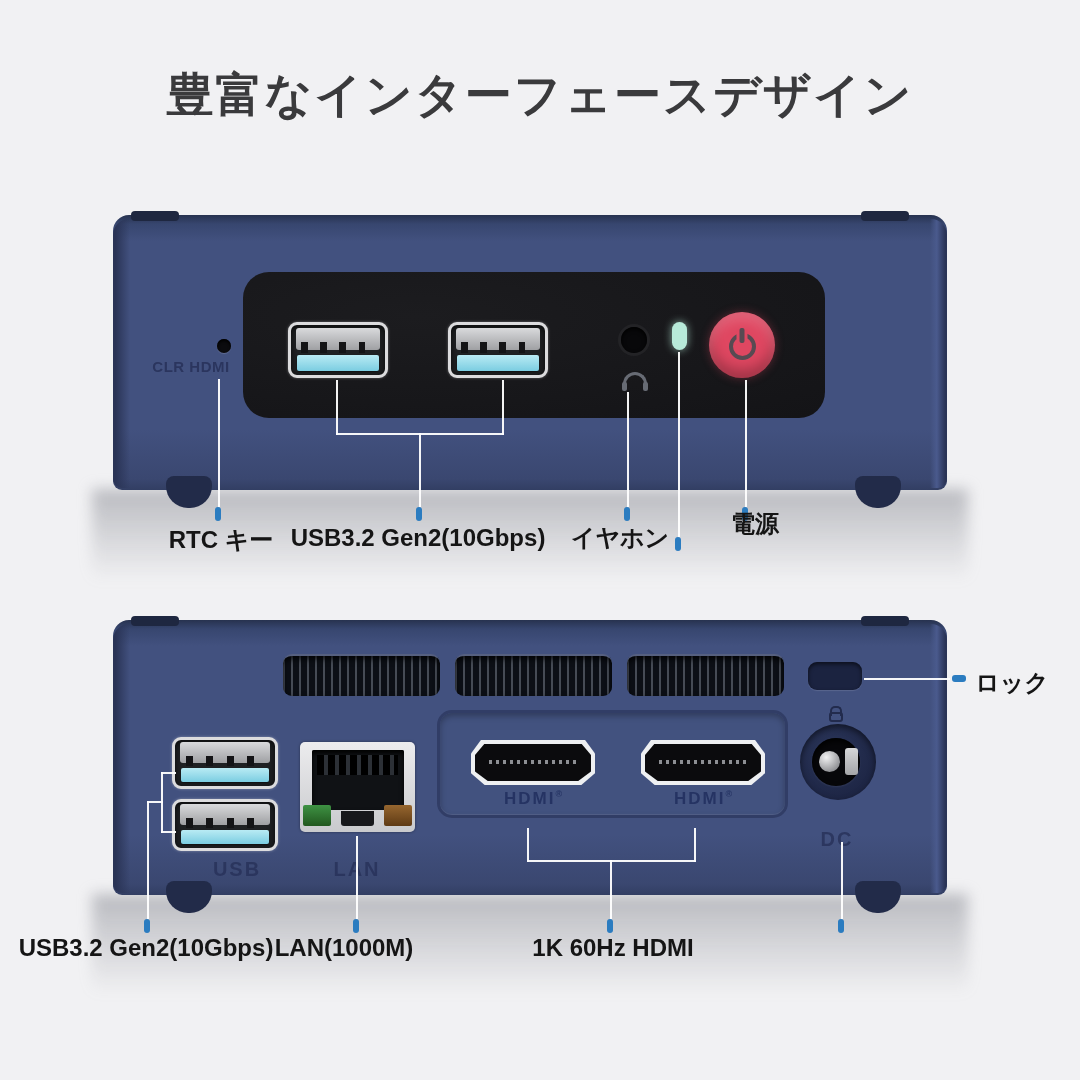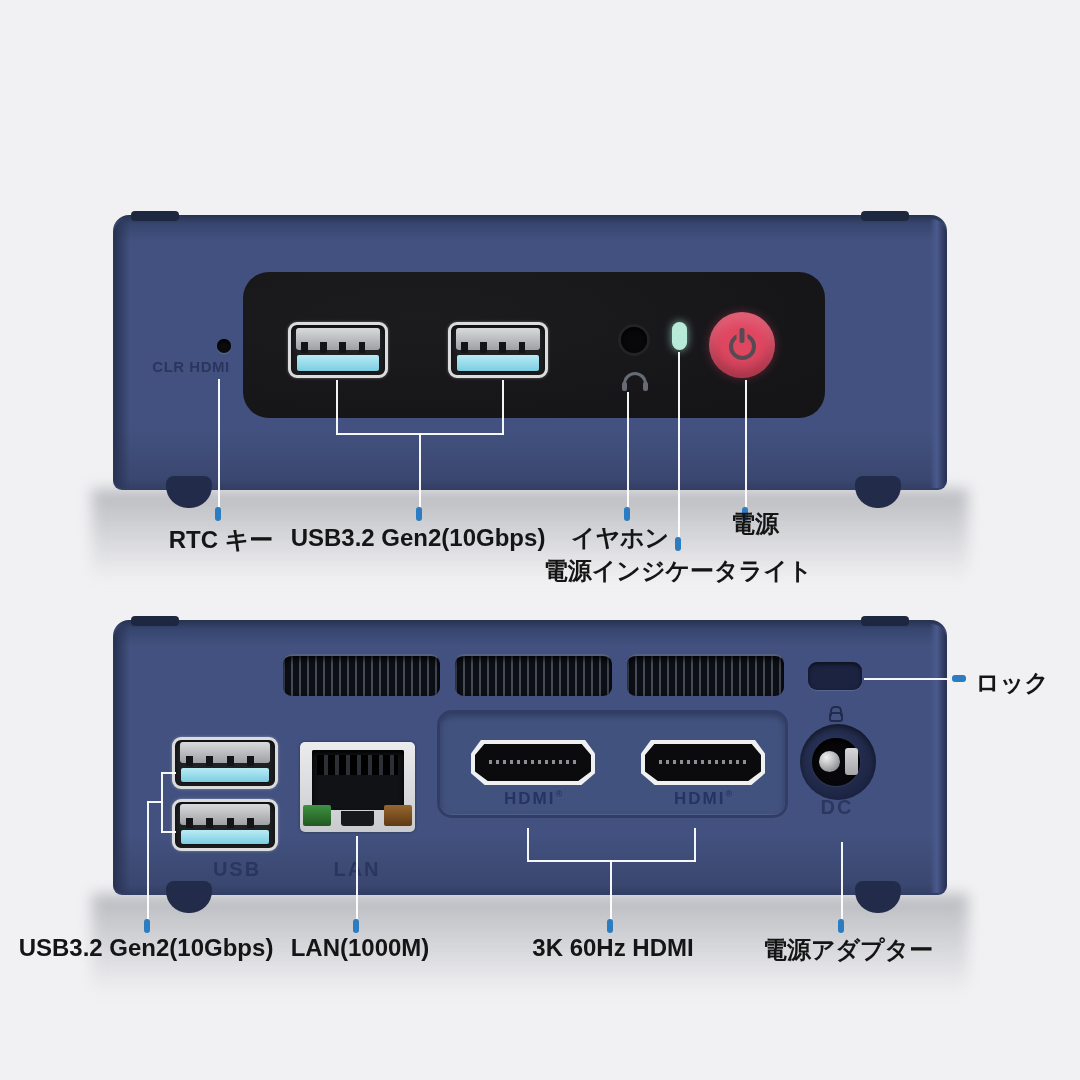--- a/index.html
+++ b/index.html
@@ -109,20 +109,21 @@
   .tick{position:absolute;width:6px;height:14px;border-radius:3px;background:var(--tick-blue);}
   .tick.h{width:14px;height:7px;}
   .ann-label{position:absolute;transform:translateX(-50%);font-size:24px;font-weight:600;
     color:var(--label-text);white-space:nowrap;}
 </style>
 </head>
 <body>
 
 <div class="canvas">
 
+  <div class="title">豊富なインターフェースデザイン</div>
 
   <div class="shadow sf"></div>
   <div class="shadow sb"></div>
 
   <div class="device front">
     <div class="foot" style="left:53px"></div>
     <div class="foot" style="left:742px"></div>
     <div class="top-tab" style="left:18px"></div>
     <div class="top-tab" style="left:748px"></div>
     <div class="bevel-l"></div>
@@ -162,21 +163,20 @@
   <div class="tick" style="left:215px;top:507px"></div>
   <div class="tick" style="left:416px;top:507px"></div>
   <div class="tick" style="left:624px;top:507px"></div>
   <div class="tick" style="left:742px;top:507px"></div>
   <div class="tick" style="left:675px;top:537px"></div>
 
   <div class="ann-label" style="left:221px;top:524px">RTC キー</div>
   <div class="ann-label" style="left:418px;top:524px">USB3.2 Gen2(10Gbps)</div>
   <div class="ann-label" style="left:620px;top:522px">イヤホン</div>
   <div class="ann-label" style="left:755px;top:508px">電源</div>
-  <div class="ann-label" style="left:678px;top:555px">電源インジケータライト</div>
 
   <div class="device back">
     <div class="foot" style="left:53px"></div>
     <div class="foot" style="left:742px"></div>
     <div class="top-tab" style="left:18px"></div>
     <div class="top-tab" style="left:748px"></div>
     <div class="bevel-l"></div>
     <div class="bevel-r"></div>
 
     <div class="vent" style="left:170px"></div>
@@ -219,21 +219,21 @@
       </div>
       <div class="hdmi-text" style="left:93px"><span>HDMI</span><sup>®</sup></div>
       <div class="hdmi-text" style="left:263px"><span>HDMI</span><sup>®</sup></div>
     </div>
 
     <div class="dc-jack">
       <div class="dc-inner"></div>
       <div class="dc-pin"></div>
       <div class="dc-tab"></div>
     </div>
-    <div class="port-word" style="left:724px;top:176px">DC</div>
+    <div class="port-word" style="left:724px;top:208px">DC</div>
   </div>
 
   <div class="ann" style="left:161px;top:772px;width:15px;height:2px"></div>
   <div class="ann" style="left:161px;top:831px;width:15px;height:2px"></div>
   <div class="ann" style="left:161px;top:772px;width:2px;height:61px"></div>
   <div class="ann" style="left:147px;top:801px;width:16px;height:2px"></div>
   <div class="ann" style="left:147px;top:801px;width:2px;height:118px"></div>
   <div class="ann" style="left:356px;top:836px;width:2px;height:83px"></div>
   <div class="ann" style="left:527px;top:828px;width:2px;height:34px"></div>
   <div class="ann" style="left:694px;top:828px;width:2px;height:34px"></div>
@@ -241,18 +241,17 @@
   <div class="ann" style="left:610px;top:860px;width:2px;height:59px"></div>
   <div class="ann" style="left:841px;top:842px;width:2px;height:77px"></div>
   <div class="ann" style="left:864px;top:678px;width:86px;height:2px"></div>
   <div class="tick" style="left:144px;top:919px"></div>
   <div class="tick" style="left:353px;top:919px"></div>
   <div class="tick" style="left:607px;top:919px"></div>
   <div class="tick" style="left:838px;top:919px"></div>
   <div class="tick h" style="left:952px;top:675px"></div>
 
   <div class="ann-label" style="left:146px;top:934px">USB3.2 Gen2(10Gbps)</div>
-  <div class="ann-label" style="left:360px;top:934px">LAN(1000M)</div>
-  <div class="ann-label" style="left:613px;top:934px">3K 60Hz HDMI</div>
-  <div class="ann-label" style="left:848px;top:934px">電源アダプター</div>
+  <div class="ann-label" style="left:344px;top:934px">LAN(1000M)</div>
+  <div class="ann-label" style="left:613px;top:934px">1K 60Hz HDMI</div>
   <div class="ann-label" style="left:1012px;top:667px">ロック</div>
 
 </div>
 
 </body></html>

